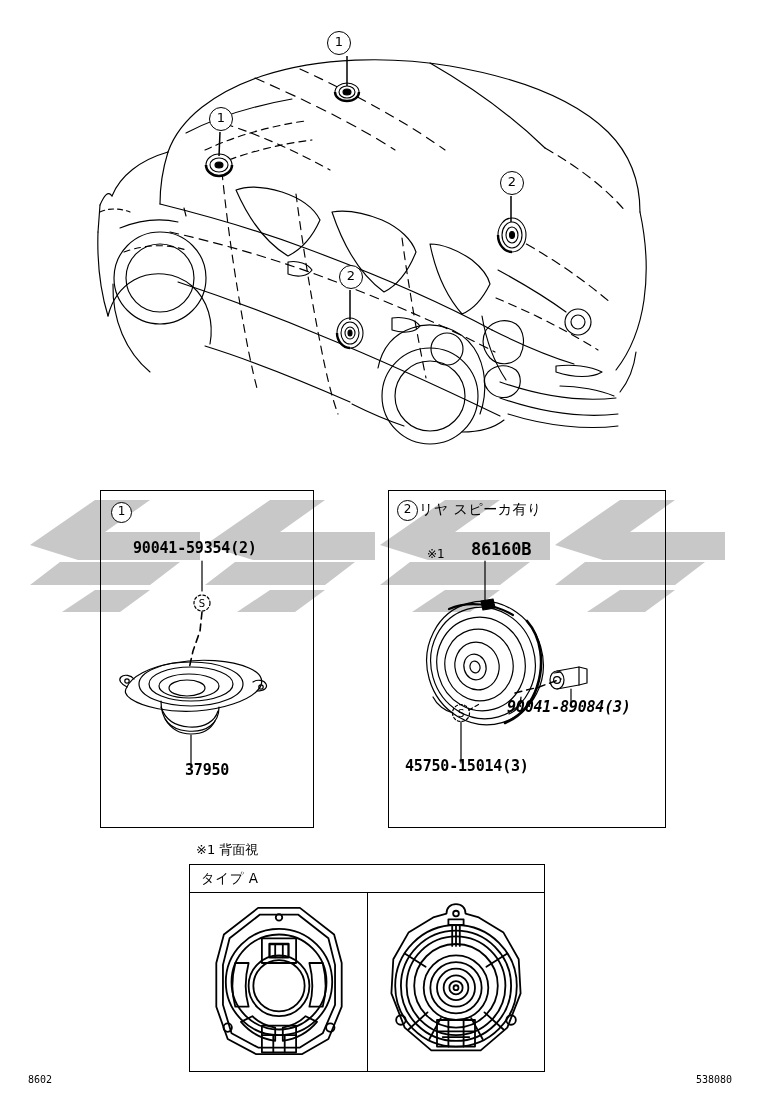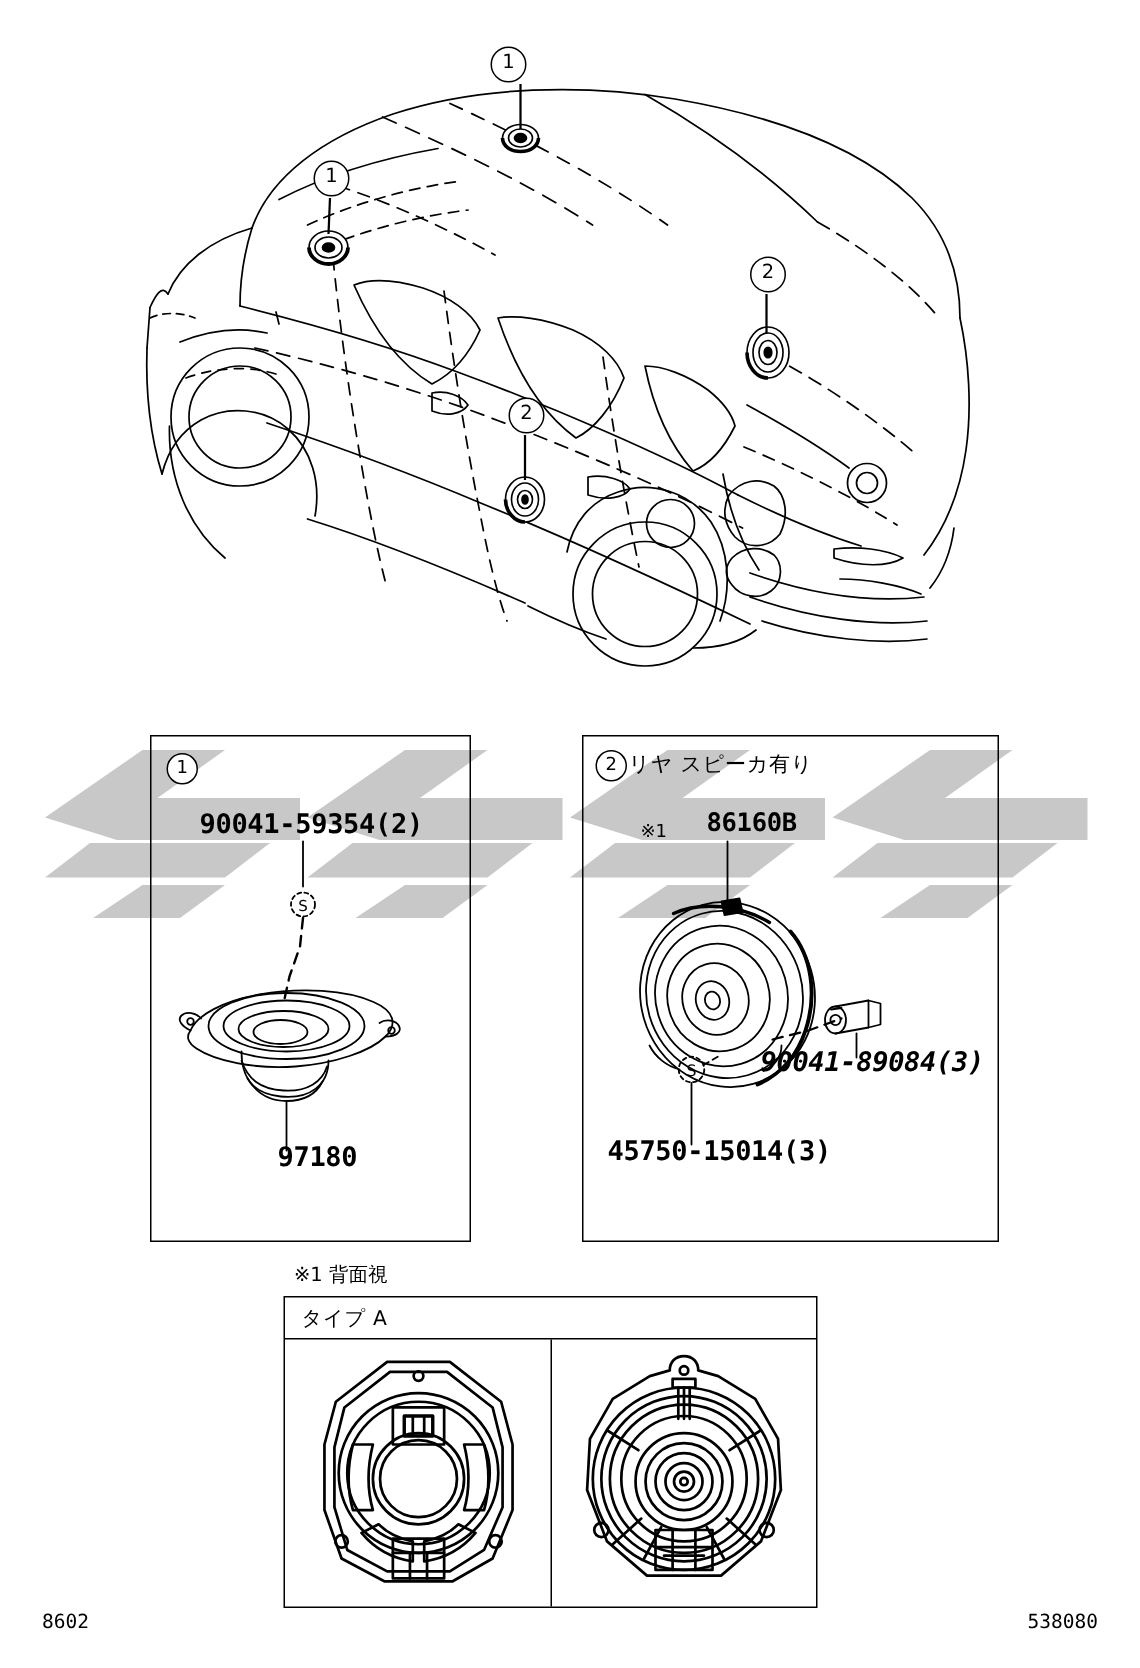--- a/index.html
+++ b/index.html
@@ -89,21 +89,21 @@
     font-family: "DejaVu Sans", "Liberation Sans", sans-serif;
     font-size: 14px;
     letter-spacing: 0.5px;
     white-space: nowrap;
   }
 
   .part-label {
     position: absolute;
     font-family: "DejaVu Sans Mono", "Liberation Mono", monospace;
     font-weight: bold;
-    font-size: 18px;
+    font-size: 15px;
     letter-spacing: -0.2px;
     white-space: nowrap;
   }
   .part-label.big {
     font-size: 17px;
     margin-left: 14px;
   }
   .note-mark {
     position: absolute;
     font-family: "DejaVu Sans", "Liberation Sans", sans-serif;
@@ -157,21 +157,21 @@
   .table-row.body .table-cell {
     display: flex;
     align-items: center;
     justify-content: center;
   }
 
   
   .footer-code {
     position: absolute;
     font-family: "DejaVu Sans Mono", "Liberation Mono", monospace;
-    font-size: 13px;
+    font-size: 10px;
     z-index: 3;
   }
   #footer-left  { left: 28px;  top: 1074px; }
   #footer-right { right: 28px; top: 1074px; }
 
   
   .vehicle-callout {
     position: absolute;
     width: 22px;
     height: 22px;
@@ -386,21 +386,21 @@
           <path d="M60 216 C64 228 72 235 88 236 C104 237 114 230 117 220"></path>
           <path d="M64 228 C70 238 78 243 90 243 C102 243 110 238 114 230"></path>
         </g>
 
         <line x1="90" y1="244" x2="90" y2="276"></line>
       </g>
 
       <text x="101" y="116" font-family="DejaVu Sans, Liberation Sans, sans-serif" font-size="10" text-anchor="middle" fill="#000">S</text>
     </svg>
 
-    <div class="part-label" style="left:84px; top:270px;">97180</div>
+    <div class="part-label" style="left:84px; top:270px;">37950</div>
   </div>
 
   <div class="panel" id="panel-2">
 
     <div class="callout-badge" style="left:8px; top:9px;">2</div>
 
     <div class="panel-title" style="left:30px; top:10px;">リヤ スピーカ有り</div>
 
     <div class="note-mark" style="left:38px; top:56px;">※1</div>
 

